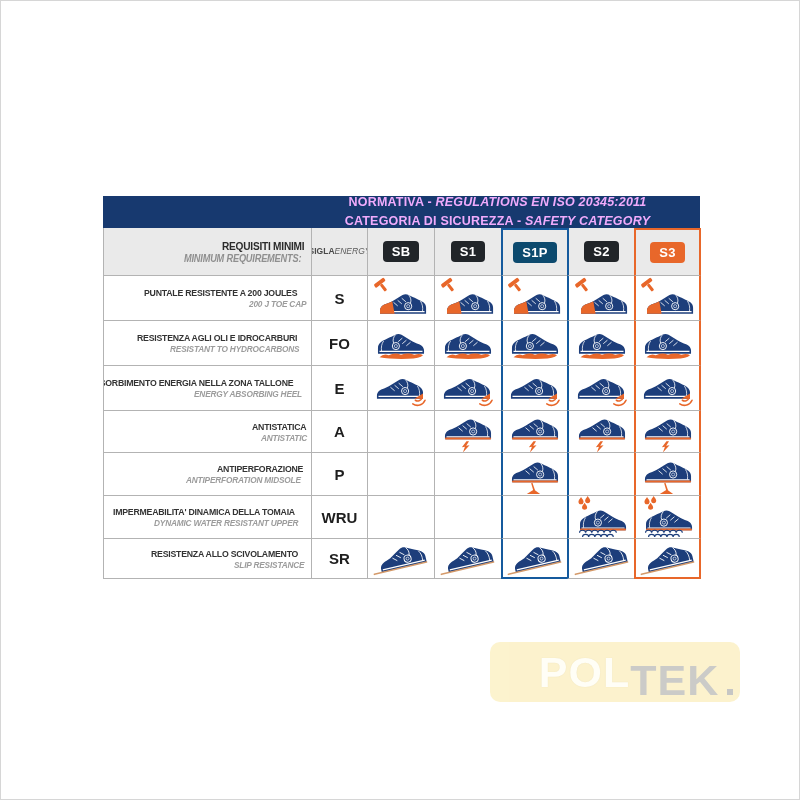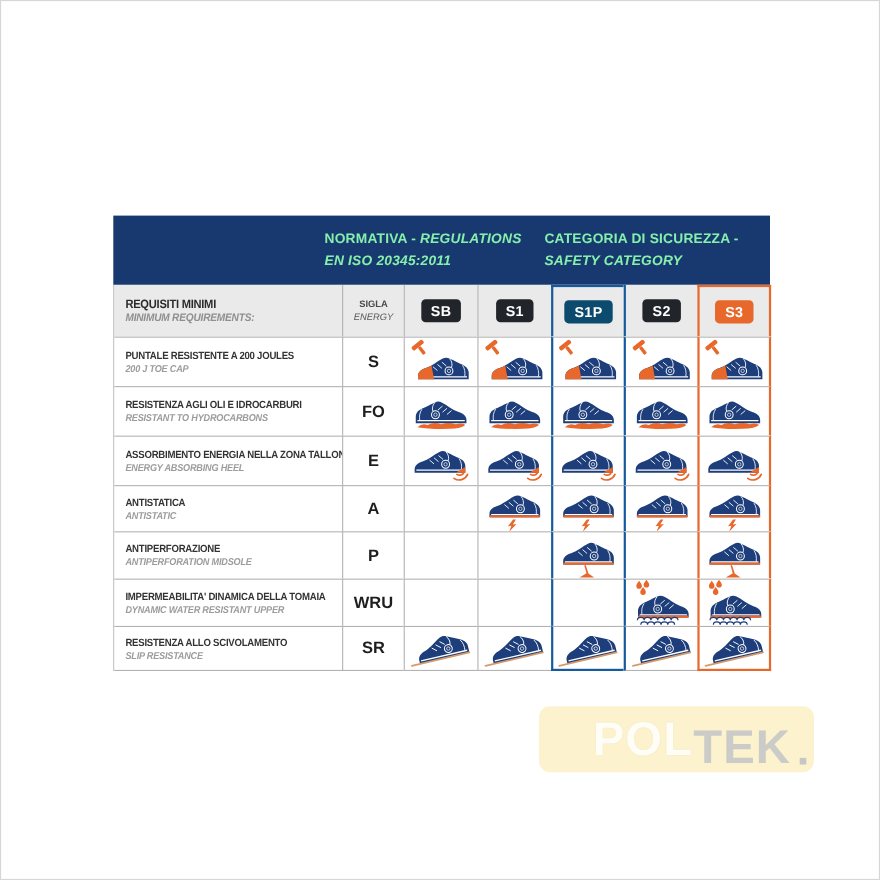--- a/index.html
+++ b/index.html
@@ -6,21 +6,21 @@
   body{
     width:800px;height:800px;background:#ffffff;position:relative;
     font-family:"Liberation Sans", sans-serif;overflow:hidden;
   }
   .frame{position:absolute;inset:0;border:1px solid #d6d6d6;pointer-events:none;}
 
   .table-wrap{position:absolute;left:103px;top:196px;width:597px;}
 
   
   .banner{
-    height:63px;background:#17396f;color:#86efac;display:flex;flex-direction:row;
+    height:32px;background:#17396f;color:#f0abfc;display:flex;flex-direction:column;
     justify-content:center;align-items:center;box-sizing:border-box;padding-left:192px;
     font-weight:bold;font-size:12.5px;letter-spacing:.2px;line-height:1.55;
   }
   .banner i{font-style:italic;}
 
   
   .grid{
     display:grid;
     grid-template-columns:207px 56px 67px 67px 66px 67px 67px;
     grid-template-rows:47px 45px 45px 45px 42px 43px 43px 41px;
@@ -40,33 +40,33 @@
   
   .c4{border-left:2.5px solid #155a9d;}
   .c5{border-left:2.5px solid #155a9d;}
   .c6{border-left:2.5px solid #e8672a;border-right:2.5px solid #e8672a;}
   .r0.c4{border-top:2.5px solid #155a9d;}
   .r0.c6{border-top:2.5px solid #e8672a;}
   .rlast.c4{border-bottom:2.5px solid #155a9d;}
   .rlast.c6{border-bottom:2.5px solid #e8672a;}
 
   
-  .req{flex-direction:column;align-items:flex-start;justify-content:center;padding-left:10px;}
+  .req{flex-direction:column;align-items:flex-end;justify-content:center;padding-left:10px;}
   .req-title{
     font-weight:bold;font-size:9.5px;color:#333;letter-spacing:-.25px;
     white-space:nowrap;transform:scaleX(.92);transform-origin:0 50%;
   }
   .req-sub{
     font-weight:bold;font-style:italic;font-size:9px;color:#9c9c9c;letter-spacing:-.2px;
     white-space:nowrap;transform:scaleX(.92);transform-origin:0 50%;margin-top:1px;
   }
   .hdr .req-title{font-size:11px;color:#2b2b2b;}
   .hdr .req-sub{font-size:10px;color:#8f8f8f;}
 
-  .sigla{flex-direction:column;font-size:8.5px;color:#4a4a4a;line-height:1.3;text-align:center;font-weight:bold;}
+  .sigla{flex-direction:row;font-size:8.5px;color:#4a4a4a;line-height:1.3;text-align:center;font-weight:bold;}
   .sigla .it{font-style:italic;font-weight:normal;color:#5a5a5a;}
 
   .acr{font-weight:bold;font-size:15px;color:#1e1e1e;}
 
   .badge{
     display:inline-block;color:#fff;font-weight:bold;font-size:13px;
     padding:3px 9px;border-radius:4px;letter-spacing:.3px;
   }
   .bg-dark{background:#212529;}
   .bg-blue{background:#0c4a6e;}

